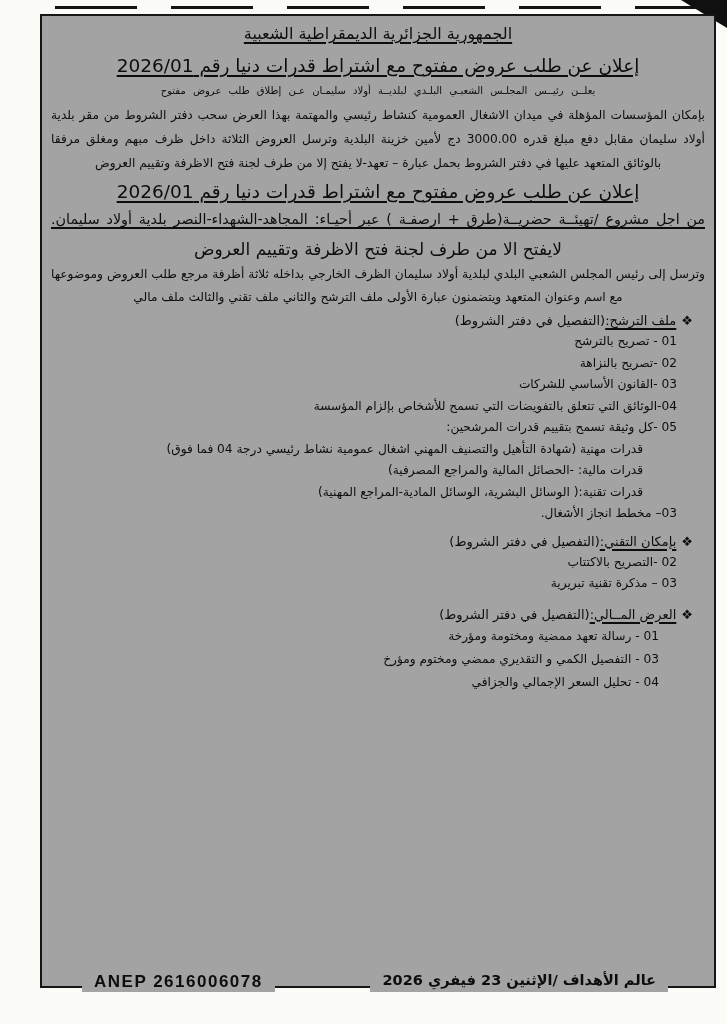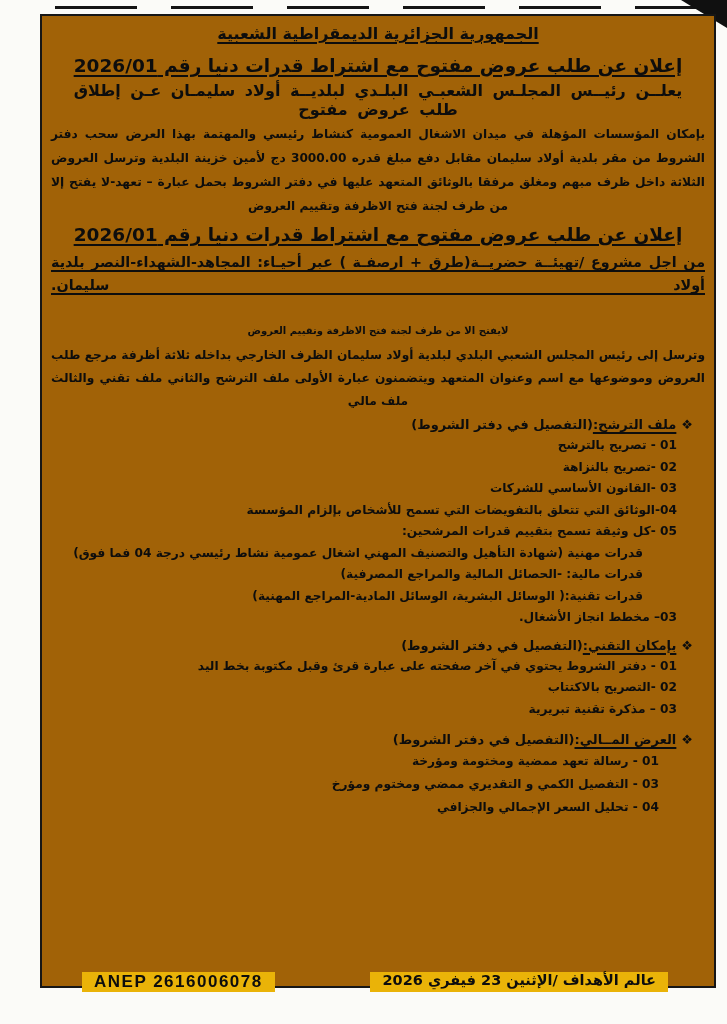--- a/index.html
+++ b/index.html
@@ -18,50 +18,50 @@
     position: absolute; top: 0; right: 0; width: 0; height: 0;
     border-top: 28px solid #101010; border-left: 46px solid transparent;
   }
   .frame {
     position: relative;
     margin: 14px 11px 0 40px;
     height: 966px;
     border: 2.5px solid #161616;
     padding: 4px 9px 0 9px;
     direction: rtl;
-    font-weight: bold;
+    font-weight: normal;
     overflow: hidden;
-    background: #a16207;
+    background: #a3a3a3;
   }
   .c { text-align: center; }
   .r { text-align: right; }
   .u { text-decoration: underline; text-decoration-thickness: 1.5px; text-underline-offset: 3px; }
   .republic { font-size: 16px; line-height: 24px; margin: 2px 0 6px; }
   .hline { font-size: 15.5px; line-height: 25.5px; }
   .tax { font-size: 18px; line-height: 27px; }
   .title-main { font-size: 18.5px; line-height: 27px; margin-top: 3px; }
-  .sub { font-size: 16px; line-height: 19px; margin-top: 2px; word-spacing: 4px; }
+  .sub { font-size: 10px; line-height: 19px; margin-top: 2px; word-spacing: 4px; }
   .project { font-size: 14.3px; line-height: 23px; margin-top: 3px; text-align: justify; text-align-last: justify; }
   .par { font-size: 12.2px; line-height: 24px; margin-top: 3px; text-align: justify; text-align-last: center; }
-  .warning { font-size: 10px; line-height: 23px; margin-top: 22px; }
+  .warning { font-size: 17px; line-height: 23px; margin-top: 7px; }
   .par2 { font-size: 12.2px; line-height: 23px; margin-top: 2px; text-align: justify; text-align-last: center; }
   .sec-head { font-size: 13px; line-height: 21px; margin-top: 1px; padding-right: 12px; }
   .sec-head .detail { text-decoration: none; }
   .diamond { display: inline-block; margin-left: 5px; font-size: 13px; }
   .item { font-size: 12.2px; line-height: 21.5px; padding-right: 28px; }
   .cap { padding-right: 62px; }
   .fin .item { padding-right: 46px; line-height: 23px; }
   .tech { margin-top: 6px; }
   .fin { margin-top: 9px; }
   .footer {
     position: absolute; top: 972px; left: 40px; right: 11px;
     direction: rtl; display: flex; justify-content: space-between;
     padding: 0 48px 0 42px; z-index: 3;
   }
-  .footer span { background: #eab308; padding: 0 12px; white-space: nowrap; }
+  .footer span { background: #a3a3a3; padding: 0 12px; white-space: nowrap; }
   .pub { font-size: 14.5px; font-weight: bold; }
   .anep { font-family: "Liberation Sans", sans-serif; font-size: 17px; font-weight: bold; letter-spacing: 1.5px; direction: ltr; }
 </style>
 </head>
 <body>
 
 <div class="scan-top"></div>
 <div class="tri"></div>
 
 <div class="frame">
@@ -90,21 +90,20 @@
     <div class="item cap">قدرات مهنية (شهادة التأهيل والتصنيف المهني اشغال عمومية  نشاط رئيسي درجة 04 فما فوق)</div>
     <div class="item cap">قدرات مالية: -الحصائل المالية والمراجع المصرفية)</div>
     <div class="item cap">قدرات تقنية:( الوسائل البشرية، الوسائل المادية-المراجع المهنية)</div>
     <div class="item">03– مخطط انجاز الأشغال.</div>
   </div>
 
   <div class="sec tech">
     <div class="sec-head">
       <span class="diamond">❖</span><span class="u">بإمكان التقني:</span><span class="detail">(التفصيل في دفتر الشروط)</span>
     </div>
-    <div class="item">01 - دفتر الشروط يحتوي في آخر صفحته على عبارة قرئ وقبل مكتوبة بخط اليد</div>
     <div class="item">02 -التصريح بالاكتتاب</div>
     <div class="item">03 – مذكرة تقنية تبريرية</div>
   </div>
 
   <div class="sec fin">
     <div class="sec-head">
       <span class="diamond">❖</span><span class="u">العرض المــالي:</span><span class="detail">(التفصيل في دفتر الشروط)</span>
     </div>
     <div class="item">01 - رسالة تعهد ممضية ومختومة ومؤرخة</div>
     <div class="item">03 - التفصيل الكمي و التقديري ممضي ومختوم ومؤرخ</div>

